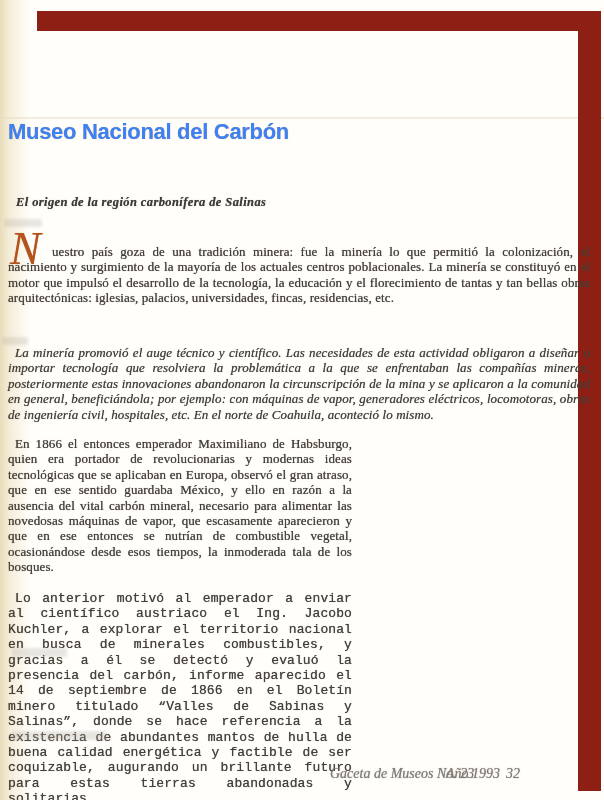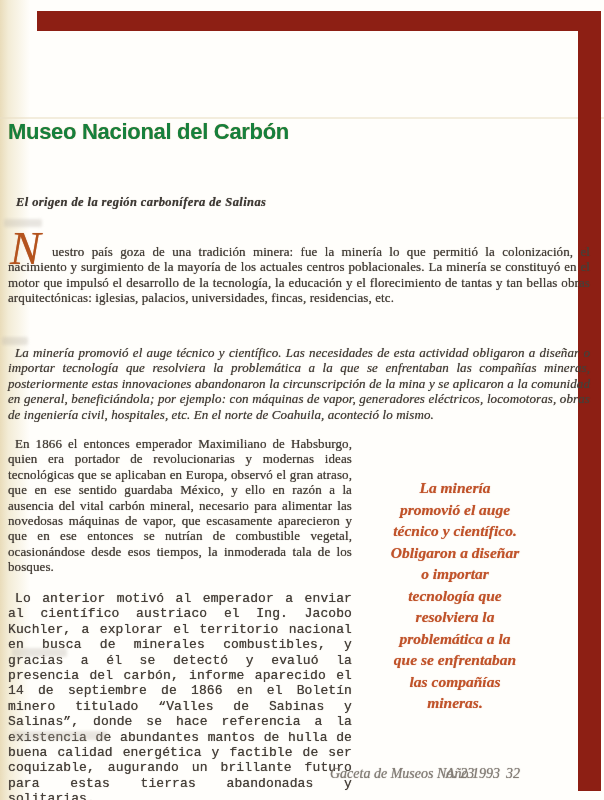--- a/index.html
+++ b/index.html
@@ -54,21 +54,21 @@
 
   .title {
     position: absolute;
     left: 8px;
     top: 119px;
     margin: 0;
     font-family: "Liberation Sans", sans-serif;
     font-weight: bold;
     font-size: 22px;
     letter-spacing: -0.3px;
-    color: #15803d;
+    color: #3b82f6;
     text-shadow: 0 0 0.8px rgba(196,104,31,0.7);
   }
 
   .subtitle {
     position: absolute;
     left: 16px;
     top: 195px;
     margin: 0;
     font-size: 12.5px;
     font-weight: bold;
@@ -183,31 +183,20 @@
   <h2 class="subtitle">El origen de la región carbonífera de Salinas</h2>
 
   <p class="para para1"><span class="dropcap">N</span><span>uestro país goza de una tradición minera: fue la minería lo que permitió la colonización, el nacimiento y surgimiento de la mayoría de los actuales centros poblacionales. La minería se constituyó en el motor que impulsó el desarrollo de la tecnología, la educación y el florecimiento de tantas y tan bellas obras arquitectónicas: iglesias, palacios, universidades, fincas, residencias, etc.</span></p>
 
   <p class="para para2">La minería promovió el auge técnico y científico. Las necesidades de esta actividad obligaron a diseñar o importar tecnología que resolviera la problemática a la que se enfrentaban las compañías mineras, posteriormente estas innovaciones abandonaron la circunscripción de la mina y se aplicaron a la comunidad en general, beneficiándola; por ejemplo: con máquinas de vapor, generadores eléctricos, locomotoras, obras de ingeniería civil, hospitales, etc. En el norte de Coahuila, aconteció lo mismo.</p>
 
   <p class="para narrow para3">En 1866 el entonces emperador Maximiliano de Habsburgo, quien era portador de revolucionarias y modernas ideas tecnológicas que se aplicaban en Europa, observó el gran atraso, que en ese sentido guardaba México, y ello en razón a la ausencia del vital carbón mineral, necesario para alimentar las novedosas máquinas de vapor, que escasamente aparecieron y que en ese entonces se nutrían de combustible vegetal, ocasionándose desde esos tiempos, la inmoderada tala de los bosques.</p>
 
   <p class="para narrow para4">Lo anterior motivó al emperador a enviar al científico austriaco el Ing. Jacobo Kuchler, a explorar el territorio nacional en busca de minerales combustibles, y gracias a él se detectó y evaluó la presencia del carbón, informe aparecido el 14 de septiembre de 1866 en el Boletín minero titulado “Valles de Sabinas y Salinas”, donde se hace referencia a la existencia de abundantes mantos de hulla de buena calidad energética y factible de ser coquizable, augurando un brillante futuro para estas tierras abandonadas y solitarias.</p>
 
-  <blockquote class="pullquote">La minería
-promovió el auge
-técnico y científico.
-Obligaron a diseñar
-o importar
-tecnología que
-resolviera la
-problemática a la
-que se enfrentaban
-las compañías
-mineras.</blockquote>
 
   <div class="footer">
     <span class="journal">Gaceta de Museos No. 23</span>
     <span class="year">Año 1993</span>
     <span class="pageno">32</span>
   </div>
 
   <div class="ghost g1"></div>
   <div class="ghost g2"></div>
   <div class="ghost g3"></div>

